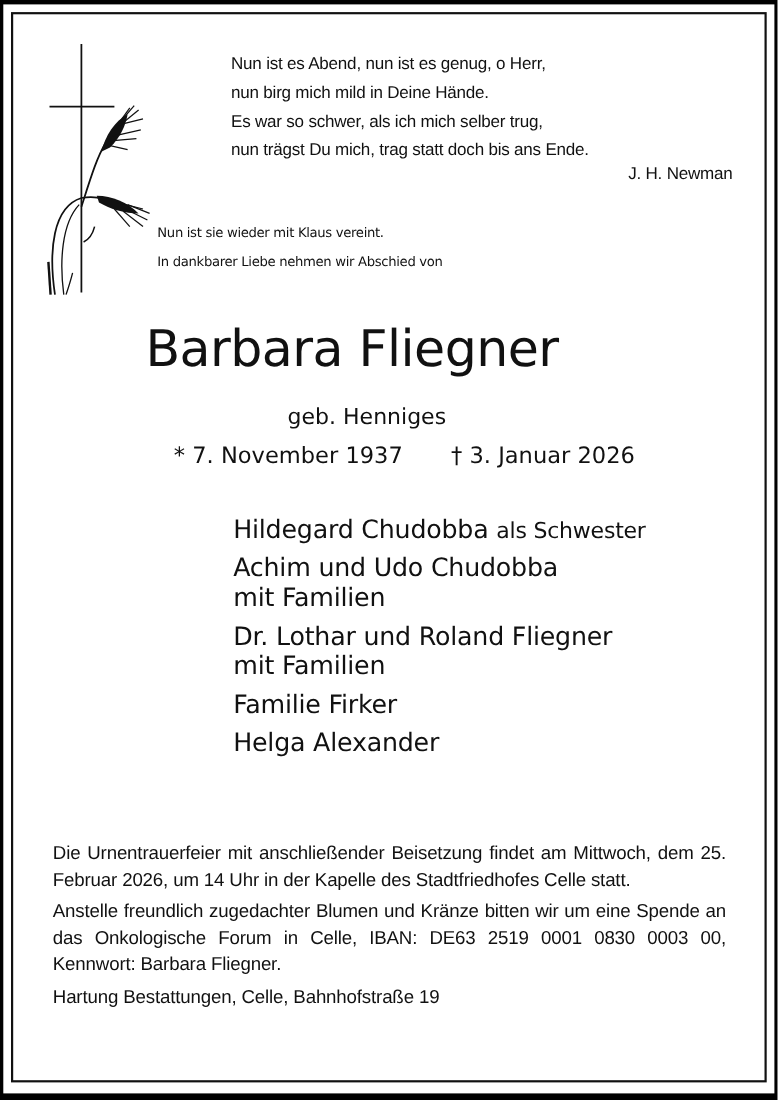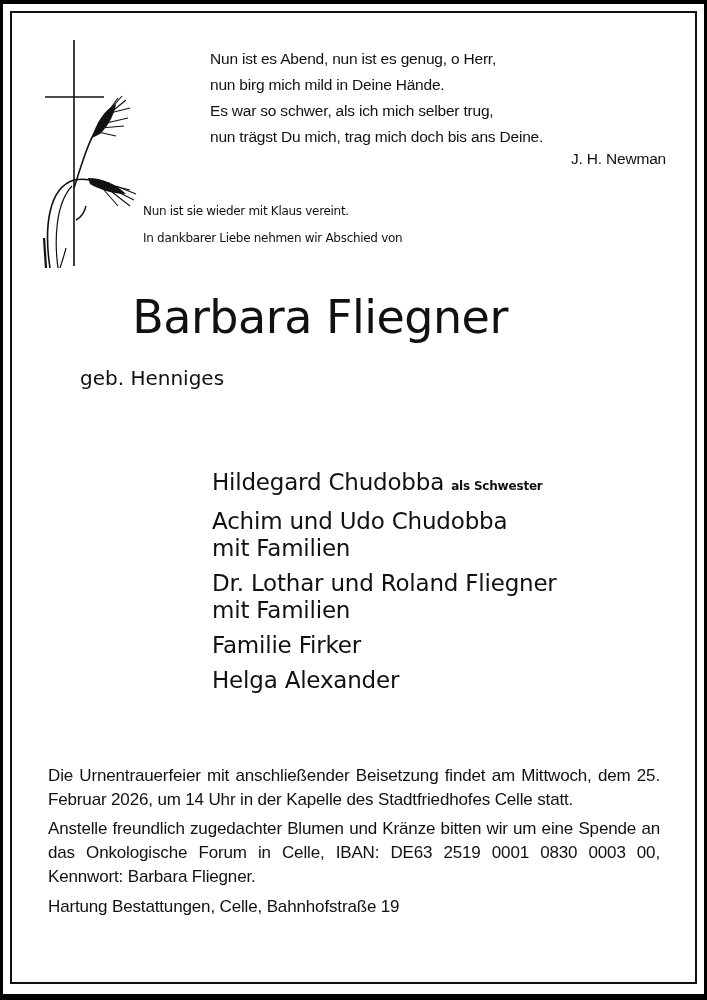--- a/index.html
+++ b/index.html
@@ -28,33 +28,33 @@
     .intro {
       position: absolute; left: 143px; top: 198px; font-size: 12px; line-height: 27px;
       letter-spacing: -0.3px; white-space: nowrap;
     }
     .intro span { display: block; }
     .name {
       position: absolute; left: 0; width: 560px; top: 290px; text-align: center;
       font-size: 46px; letter-spacing: -0.5px; white-space: nowrap; padding-left: 80px; box-sizing: border-box;
     }
     .maiden {
-      position: absolute; left: 0; width: 587px; top: 366px; 
+      position: absolute; left: 0; width: 587px; top: 366px; text-align: center;
       font-size: 20px; padding-left: 80px; box-sizing: border-box; white-space: nowrap;
     }
     .dates {
       position: absolute; left: 158px; top: 402px; font-size: 20.5px; white-space: nowrap;
     }
     .dates .death { position: absolute; left: 252px; top: 0; }
     .mourners {
       position: absolute; left: 212px; top: 465px; font-size: 23px; line-height: 35px; letter-spacing: -0.2px;
     }
     .mourners .m { display: block; white-space: nowrap; }
     .mourners .m.cont { margin-top: -8px; }
-    .mourners .rel { font-size: 12px; font-weight: bold; }
+    .mourners .rel { font-size: 20px; }
     .notice {
       position: absolute; left: 48px; width: 612px; top: 764px;
       font-family: "Liberation Sans", sans-serif; font-size: 17px; line-height: 24px;
       letter-spacing: -0.15px;
     }
     .notice p { margin: 0; text-align: justify; }
     .notice p.p1 { margin-bottom: 5px; }
     .notice p.p2 { margin-bottom: 6px; }
   </style>
 </head>
@@ -99,32 +99,36 @@
     </g>
     <path d="M56 168 C54 176, 50 180, 46 182" stroke="#111" stroke-width="1.4" fill="none"></path>
     <path d="M14 200 L16 230" stroke="#111" stroke-width="2.2"></path>
     <path d="M36 210 C34 218, 32 224, 30 230" stroke="#111" stroke-width="1.2" fill="none"></path>
   </svg>
 
   <div class="motto">
     <span class="line">Nun ist es Abend, nun ist es genug, o Herr,</span>
     <span class="line">nun birg mich mild in Deine Hände.</span>
     <span class="line">Es war so schwer, als ich mich selber trug,</span>
-    <span class="line">nun trägst Du mich, trag mich doch bis ans Deine.</span>
+    <span class="line">nun trägst Du mich, trag statt doch bis ans Ende.</span>
     <span class="author">J. H. Newman</span>
   </div>
 
   <div class="intro">
     <span>Nun ist sie wieder mit Klaus vereint.</span>
     <span>In dankbarer Liebe nehmen wir Abschied von</span>
   </div>
 
   <div class="name">Barbara Fliegner</div>
   <div class="maiden">geb. Henniges</div>
 
+  <div class="dates">
+    <span>* 7. November 1937</span>
+    <span class="death">† 3. Januar 2026</span>
+  </div>
 
   <div class="mourners">
     <span class="m"><span>Hildegard Chudobba</span> <span class="rel">als Schwester</span></span>
     <span class="m">Achim und Udo Chudobba</span>
     <span class="m cont">mit Familien</span>
     <span class="m">Dr. Lothar und Roland Fliegner</span>
     <span class="m cont">mit Familien</span>
     <span class="m">Familie Firker</span>
     <span class="m">Helga Alexander</span>
   </div>

